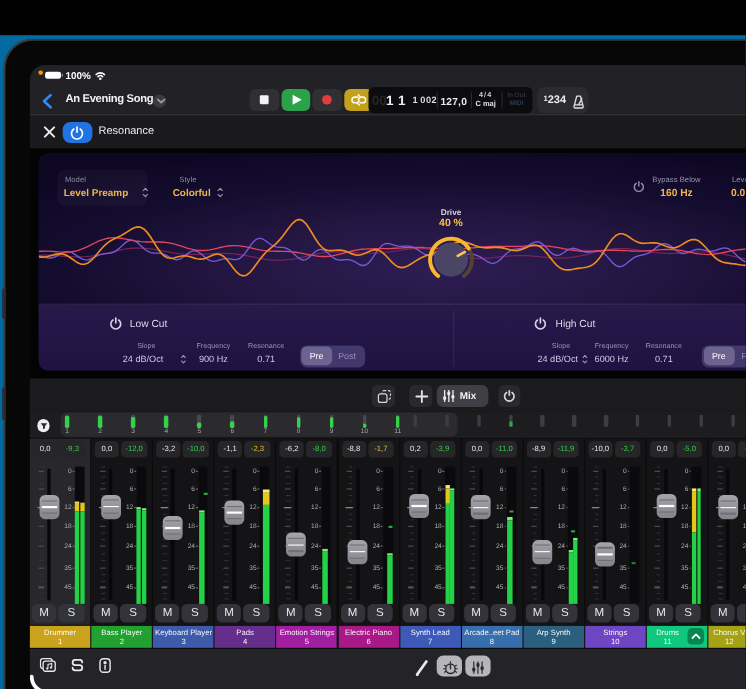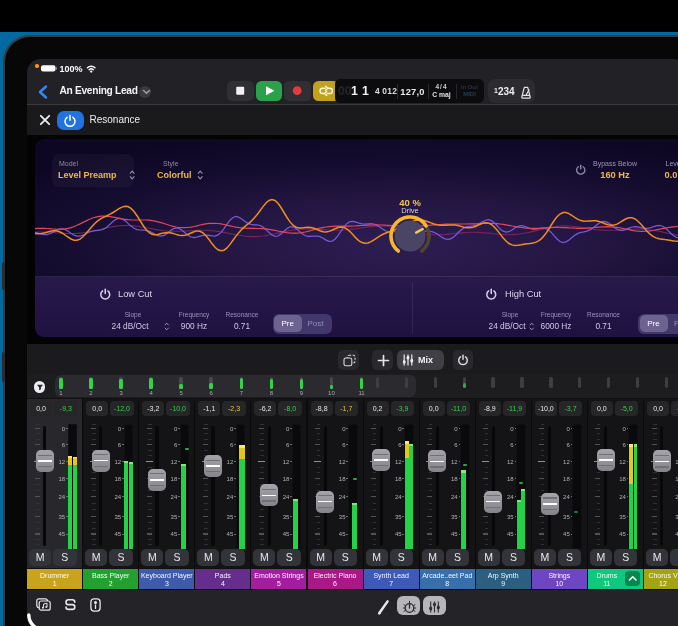--- a/index.html
+++ b/index.html
@@ -28,21 +28,21 @@
 <text x="25.5" y="9.2" font-size="9" font-weight="600" fill="#fff" font-family="Liberation Sans">100%</text>
 <g stroke="#fff" fill="none" stroke-width="1.4" stroke-linecap="round">
 <path d="M53.4 4.8 a5.4 5.4 0 0 1 7.6 0"></path>
 <path d="M55.1 6.7 a3 3 0 0 1 4.2 0"></path>
 </g>
 <circle cx="57.2" cy="8.6" r="1.15" fill="#fff"></circle>
 </svg>
 <svg class="abs" style="left:10px;top:26px" width="12" height="14" viewBox="0 0 12 14">
 <path d="M9 1.5 L3 7 L9 12.5" stroke="#3687f6" stroke-width="2.4" fill="none" stroke-linecap="round" stroke-linejoin="round"></path>
       </svg>
-<div style="position:absolute;left:32.5px;top:25px;width:78px;height:14px;font-size:10.2px;color:#f4f4f6;font-weight:700;text-align:left;line-height:14px;letter-spacing:-0.3px;white-space:nowrap;">An Evening Lead</div>
+<div style="position:absolute;left:32.5px;top:25px;width:78px;height:14px;font-size:10.2px;color:#f4f4f6;font-weight:700;text-align:left;line-height:14px;letter-spacing:-0.3px;white-space:nowrap;">An Evening Song</div>
 <div style="position:absolute;left:112px;top:26.5px;width:12px;height:12px;background:#3a3a3f;border-radius:50%;"></div>
 <svg class="abs" style="left:114.5px;top:30px" width="9" height="6" viewBox="0 0 9 6">
 <path d="M1.5 1.5 L4.5 4.2 L7.5 1.5" stroke="#9a9aa0" stroke-width="1.6" fill="none" stroke-linecap="round"></path>
       </svg>
 <div style="position:absolute;left:200px;top:22px;width:26.5px;height:19.5px;background:#303034;border-radius:5.5px;"></div>
       <svg class="abs" style="left:200px;top:22px" width="26.5" height="19.5" viewBox="0 0 26.5 19.5">
         <rect x="9.2" y="5.7" width="8" height="8" rx="1" fill="#f2f2f4"></rect>
       </svg>
 <div style="position:absolute;left:228.5px;top:22px;width:26.5px;height:19.5px;background:#2ba24a;border-radius:5.5px;"></div>
       <svg class="abs" style="left:228.5px;top:22px" width="26.5" height="19.5" viewBox="0 0 26.5 19.5">
@@ -56,21 +56,21 @@
       <svg class="abs" style="left:285.5px;top:22px" width="26.5" height="19.5" viewBox="0 0 26.5 19.5">
         <g stroke="#fbf6ea" stroke-width="1.4" fill="none" stroke-linecap="round" stroke-linejoin="round">
           <rect x="7" y="7.3" width="12.4" height="5.2" rx="2.6"></rect>
           <path d="M12.6 5.3 L14.8 7.3 L12.6 9.3" fill="#c2a11c" stroke="#fbf6ea"></path>
           <path d="M13.7 10.5 L11.5 12.5 L13.7 14.5" fill="#c2a11c" stroke="#fbf6ea"></path>
         </g>
       </svg>
 <div style="position:absolute;left:308px;top:20px;width:148.5px;height:24px;background:#0c0c0f;border-radius:5px;"></div>
 <div style="position:absolute;left:311px;top:23.5px;width:18px;height:17px;font-size:12.3px;color:#282424;font-weight:700;text-align:left;line-height:17px;letter-spacing:0px;white-space:nowrap;">00</div>
 <div style="position:absolute;left:324px;top:23.5px;width:24px;height:17px;font-size:12.3px;color:#f0f0f2;font-weight:700;text-align:left;line-height:17px;letter-spacing:0.8px;white-space:nowrap;">1 1</div>
-<div style="position:absolute;left:348px;top:25px;width:32px;height:15px;font-size:8.4px;color:#dddde0;font-weight:600;text-align:left;line-height:15px;letter-spacing:0.4px;white-space:nowrap;">4 012</div>
+<div style="position:absolute;left:348px;top:25px;width:32px;height:15px;font-size:8.4px;color:#dddde0;font-weight:600;text-align:left;line-height:15px;letter-spacing:0.4px;white-space:nowrap;">1 002</div>
 <div style="position:absolute;left:369.5px;top:25px;width:1px;height:15px;background:#2c2c30;"></div>
 <div style="position:absolute;left:372px;top:24.5px;width:27px;height:16px;font-size:9.3px;color:#e8e8ea;font-weight:600;text-align:center;line-height:16px;letter-spacing:0.2px;white-space:nowrap;">127,0</div>
 <div style="position:absolute;left:400.5px;top:25px;width:1px;height:15px;background:#2c2c30;"></div>
 <div style="position:absolute;left:404px;top:23.5px;width:21px;height:8px;font-size:6.5px;color:#cfcfd3;font-weight:600;text-align:center;line-height:8px;letter-spacing:1px;white-space:nowrap;">4/4</div>
 <div style="position:absolute;left:428.5px;top:25px;width:1px;height:15px;background:#242830;"></div>
 <div style="position:absolute;left:404px;top:31.5px;width:21px;height:8px;font-size:6.8px;color:#e2e2e5;font-weight:600;text-align:center;line-height:8px;letter-spacing:0px;white-space:nowrap;">C maj</div>
 <div style="position:absolute;left:433px;top:24.5px;width:19px;height:7px;font-size:6px;color:#29323e;font-weight:700;text-align:center;line-height:7px;letter-spacing:0px;white-space:nowrap;">In Out</div>
 <div style="position:absolute;left:434px;top:32px;width:17px;height:7px;font-size:6px;color:#243e54;font-weight:700;text-align:center;line-height:7px;letter-spacing:0px;white-space:nowrap;">MIDI</div>
 <div style="position:absolute;left:461px;top:20px;width:47px;height:24px;background:#2b2b30;border-radius:7px;"></div>
 <div style="position:absolute;left:467px;top:25px;width:22px;height:14px;font-size:10px;color:#ededf0;font-weight:600;text-align:left;line-height:14px;letter-spacing:0px;white-space:nowrap;"><span style="font-size:7px;vertical-align:2px">1</span>234</div>
@@ -109,21 +109,21 @@
         <div style="position:absolute;left:24px;top:19.5px;width:40px;height:9px;font-size:7px;color:#8f8a9c;font-weight:400;text-align:left;line-height:9px;letter-spacing:0px;white-space:nowrap;">Model</div>
         <div style="position:absolute;left:23px;top:30px;width:70px;height:12px;font-size:9px;color:#f0b64e;font-weight:700;text-align:left;line-height:12px;letter-spacing:0px;white-space:nowrap;">Level Preamp</div>
         <svg style="position:absolute;left:93px;top:31px" width="9" height="10" viewBox="0 0 9 10">
           <path d="M2 3.6 L4.2 1.2 L6.4 3.6 M2 6.4 L4.2 8.8 L6.4 6.4" stroke="#9a93a8" stroke-width="1.1" fill="none" stroke-linejoin="round"></path>
         </svg>
         <div style="position:absolute;left:128px;top:19.5px;width:38px;height:9px;font-size:7px;color:#8f8a9c;font-weight:400;text-align:left;line-height:9px;letter-spacing:0px;white-space:nowrap;">Style</div>
         <div style="position:absolute;left:122px;top:30px;width:40px;height:12px;font-size:9px;color:#f0b64e;font-weight:700;text-align:left;line-height:12px;letter-spacing:0px;white-space:nowrap;">Colorful</div>
         <svg style="position:absolute;left:161px;top:31px" width="9" height="10" viewBox="0 0 9 10">
           <path d="M2 3.6 L4.2 1.2 L6.4 3.6 M2 6.4 L4.2 8.8 L6.4 6.4" stroke="#9a93a8" stroke-width="1.1" fill="none" stroke-linejoin="round"></path>
         </svg>
-        <div style="position:absolute;left:350px;top:67px;width:50px;height:10px;font-size:7.5px;color:#d6d2e2;font-weight:400;text-align:center;line-height:10px;letter-spacing:0px;white-space:nowrap;">Drive</div>
+        <div style="position:absolute;left:350px;top:49px;width:50px;height:10px;font-size:7.5px;color:#d6d2e2;font-weight:700;text-align:center;line-height:10px;letter-spacing:0px;white-space:nowrap;">Drive</div>
         <div style="position:absolute;left:350px;top:58px;width:50px;height:11px;font-size:9.5px;color:#f5c54a;font-weight:700;text-align:center;line-height:11px;letter-spacing:0px;white-space:nowrap;">40 %</div>
         <svg style="position:absolute;left:348.5px;top:71px" width="52" height="52" viewBox="0 0 52 52">
 <circle cx="26" cy="26" r="15.5" fill="#4a4564"></circle>
 <path d="M42.11,15.93 L42.47,16.53 L42.81,17.14 L43.12,17.76 L43.41,18.39 L43.68,19.04 L43.92,19.69 L44.14,20.35 L44.34,21.02 L44.51,21.69 L44.65,22.37 L44.77,23.06 L44.87,23.75 L44.94,24.44 L44.98,25.14 L45.00,25.83 L44.99,26.53 L44.96,27.23 L44.90,27.92 L44.82,28.61 L44.71,29.30 L44.58,29.98 L44.42,30.66 L44.24,31.33 L44.03,32.00 L43.80,32.65 L43.54,33.30 L43.26,33.94 L42.96,34.57 L42.63,35.18 L42.29,35.79 L41.92,36.38 L41.53,36.95 L41.11,37.51 L40.68,38.06 L40.23,38.59 L39.76,39.10 L39.27,39.60 L38.76,40.08 L38.24,40.53 L37.70,40.97" stroke="#54442e" stroke-width="3.6" fill="none" stroke-linecap="round"></path>
 <path d="M14.30,40.97 L13.04,39.90 L11.88,38.71 L10.83,37.43 L9.89,36.07 L9.07,34.63 L8.38,33.12 L7.83,31.56 L7.42,29.95 L7.14,28.32 L7.01,26.66 L7.03,25.01 L7.18,23.36 L7.49,21.73 L7.93,20.13 L8.51,18.58 L9.22,17.08 L10.07,15.65 L11.03,14.30 L12.10,13.04 L13.29,11.88 L14.57,10.83 L15.93,9.89 L17.37,9.07 L18.88,8.38 L20.44,7.83 L22.05,7.42 L23.68,7.14 L25.34,7.01 L26.99,7.03 L28.64,7.18 L30.27,7.49 L31.87,7.93 L33.42,8.51 L34.92,9.22 L36.35,10.07 L37.70,11.03 L38.96,12.10 L40.12,13.29 L41.17,14.57 L42.11,15.93" stroke="#f6b62e" stroke-width="3.6" fill="none" stroke-linecap="round"></path>
 <line x1="32.12" y1="22.61" x2="38.68" y2="18.97" stroke="#f9c757" stroke-width="2.4" stroke-linecap="round"></line>
 </svg>
         <svg style="position:absolute;left:539.5px;top:24.5px" width="11.5" height="11.5" viewBox="0 0 14 14">
           <g stroke="#8d84a8" stroke-width="1.70" fill="none" stroke-linecap="round">
             <path d="M4.1 3.3 a5 5 0 1 0 5.8 0"></path>

